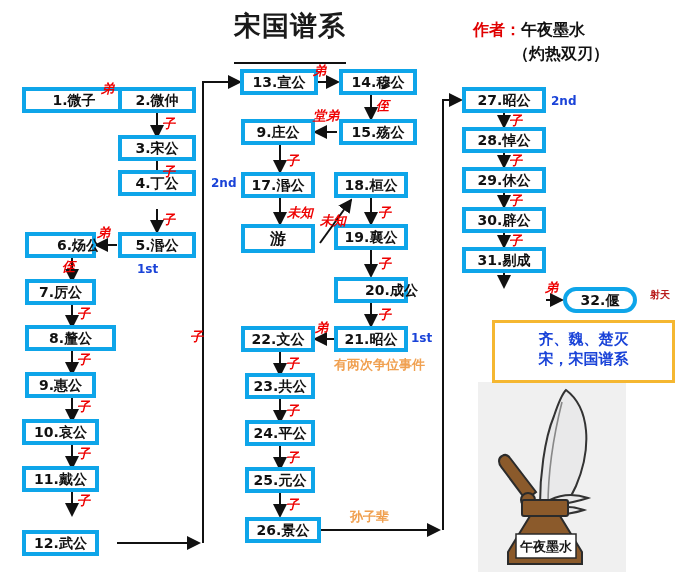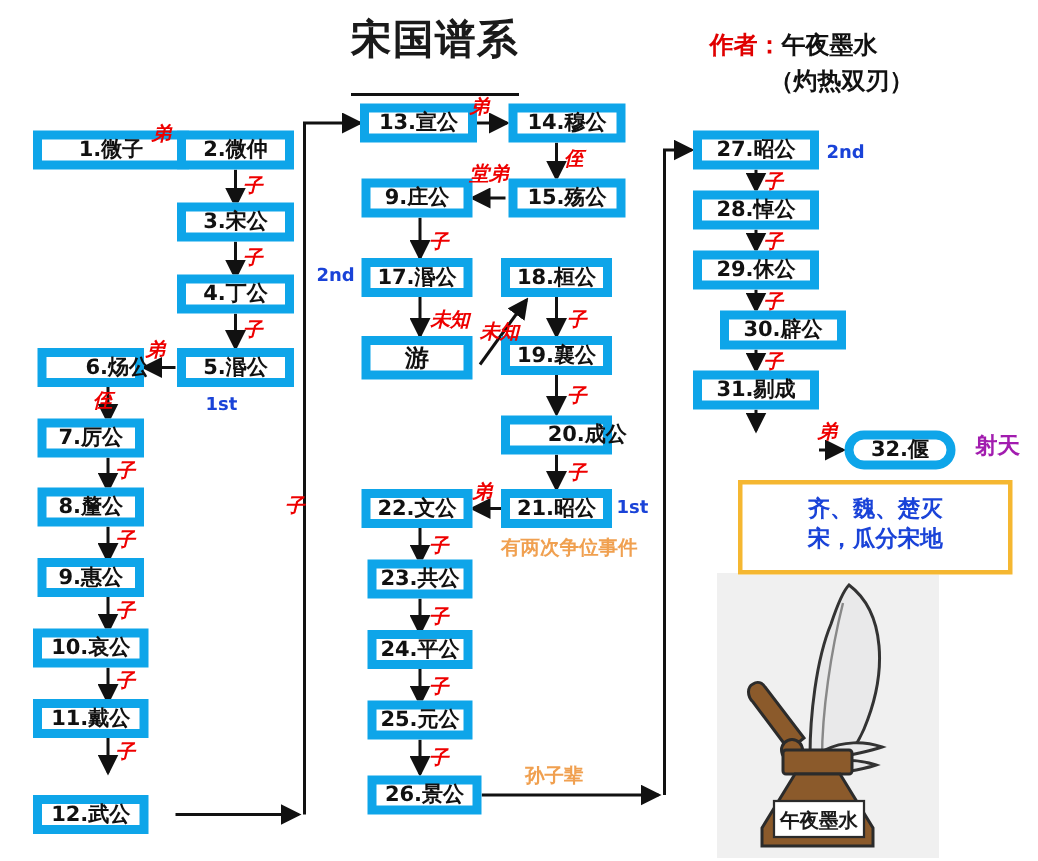--- a/index.html
+++ b/index.html
@@ -9,21 +9,21 @@
     font-family:"DejaVu Sans","Liberation Sans",sans-serif;
     position:relative;
     overflow:hidden;
   }
   #canvas{position:absolute;left:0;top:0;width:692px;height:574px;}
   svg#wires{position:absolute;left:0;top:0;width:692px;height:574px;pointer-events:none;}
 
   .node{
     position:absolute;
     box-sizing:border-box;
-    border:6px solid #0ea5e9;
+    border:4px solid #0ea5e9;
     background:#fff;
     color:#111;
     font-weight:bold;
     font-size:14px;
     line-height:1;
     display:flex;align-items:center;justify-content:center;
     white-space:nowrap;
     z-index:3;
   }
   .title{
@@ -50,21 +50,21 @@
   .lbl{
     position:absolute;
     font-family:"DejaVu Serif","Liberation Serif",serif;
     font-weight:bold;
     font-size:13px;
     white-space:nowrap;
     z-index:4;
   }
   .lbl-red{color:#ee0000;font-style:italic;}
   .lbl-blue{color:#1a43d8;font-family:"DejaVu Sans","Liberation Sans",sans-serif;font-style:normal;font-size:12px;}
-  .lbl-blue-cn{color:#a21caf;font-size:15px;}
+  .lbl-blue-cn{color:#b91c1c;font-size:10px;}
   .lbl-orange{color:#f0a050;font-size:13px;}
   .callout{
     position:absolute;
     border:3px solid #f5b731;
     background:#fff;
     color:#1a43d8;
     font-family:"DejaVu Serif","Liberation Serif",serif;
     font-weight:bold;
     font-size:15px;
     line-height:1.35;
@@ -146,33 +146,33 @@
 
   <div class="node" style="left:22px;top:87px;width:104px;height:26px;">
     <span>1.微子</span>
     </div>
   <div class="node" style="left:118px;top:87px;width:78px;height:26px;">
     <span>2.微仲</span>
     </div>
   <div class="node" style="left:118px;top:135px;width:78px;height:26px;">
     <span>3.宋公</span>
     </div>
-  <div class="node" style="left:118px;top:183px;width:78px;height:26px;">
+  <div class="node" style="left:118px;top:170px;width:78px;height:26px;">
     <span>4.丁公</span>
     </div>
   <div class="node" style="left:118px;top:232px;width:78px;height:26px;">
     <span>5.湣公</span>
     </div>
   <div class="node" style="left:25px;top:232px;width:71px;height:26px;padding-left:36px;">
     <span>6.炀公</span>
     </div>
   <div class="node" style="left:25px;top:279px;width:71px;height:26px;">
     <span>7.厉公</span>
     </div>
-  <div class="node" style="left:25px;top:325px;width:71px;height:26px;">
+  <div class="node" style="left:25px;top:325px;width:91px;height:26px;">
     <span>8.釐公</span>
     </div>
   <div class="node" style="left:25px;top:372px;width:71px;height:26px;">
     <span>9.惠公</span>
     </div>
   <div class="node" style="left:22px;top:419px;width:77px;height:26px;">
     <span>10.哀公</span>
     </div>
   <div class="node" style="left:22px;top:466px;width:77px;height:26px;">
     <span>11.戴公</span>
@@ -229,21 +229,21 @@
 
   <div class="node" style="left:462px;top:87px;width:84px;height:26px;">
     <span>27.昭公</span>
     </div>
   <div class="node" style="left:462px;top:127px;width:84px;height:26px;">
     <span>28.悼公</span>
     </div>
   <div class="node" style="left:462px;top:167px;width:84px;height:26px;">
     <span>29.休公</span>
     </div>
-  <div class="node" style="left:462px;top:207px;width:84px;height:26px;margin-left:18px;">
+  <div class="node" style="left:462px;top:207px;width:84px;height:26px;">
     <span>30.辟公</span>
     </div>
   <div class="node" style="left:462px;top:247px;width:84px;height:26px;">
     <span>31.剔成</span>
     </div>
   <div class="node" style="left:563px;top:287px;width:74px;height:26px;border-radius:13px;">
     <span>32.偃</span>
     </div>
 
   <div class="lbl lbl-red" style="left:101px;top:80px;">弟</div>
@@ -285,21 +285,21 @@
   <div class="lbl lbl-blue" style="left:211px;top:176px;">2nd</div>
   <div class="lbl lbl-blue" style="left:411px;top:331px;">1st</div>
   <div class="lbl lbl-blue" style="left:551px;top:94px;">2nd</div>
 
   <div class="lbl lbl-orange" style="left:334px;top:356px;">有两次争位事件</div>
   <div class="lbl lbl-orange" style="left:350px;top:508px;">孙子辈</div>
   <div class="lbl lbl-blue-cn" style="left:650px;top:288px;">射天</div>
 
   <div class="callout" style="left:492px;top:320px;width:183px;height:63px;">
     <div>齐、魏、楚灭</div>
-    <div>宋，瓜分宋地</div>
+    <div>宋，宋国谱系</div>
   </div>
 
   <div class="logo-box" style="left:478px;top:382px;width:148px;height:190px;">
     <svg width="148" height="190" viewBox="0 0 148 190">
 
       <path d="M88,8 C112,26 114,66 98,104 C92,118 84,126 76,130 L62,122 C62,96 66,58 76,34 C80,22 84,12 88,8 Z" fill="#e9e9ea" stroke="#333" stroke-width="2"></path>
       <path d="M84,20 C76,52 70,92 70,124" fill="none" stroke="#888" stroke-width="1.6"></path>
       <path d="M72,118 C84,112 98,112 110,116 C98,120 86,122 74,124 Z" fill="#e9e9ea" stroke="#333" stroke-width="2"></path>
       <path d="M68,128 C80,124 94,124 106,128 C94,132 82,133 70,134 Z" fill="#e9e9ea" stroke="#333" stroke-width="2"></path>
       <path d="M62,122 C58,136 56,144 56,150 L66,150 C66,142 66,132 68,126 Z" fill="#fff" stroke="#333" stroke-width="2"></path>

